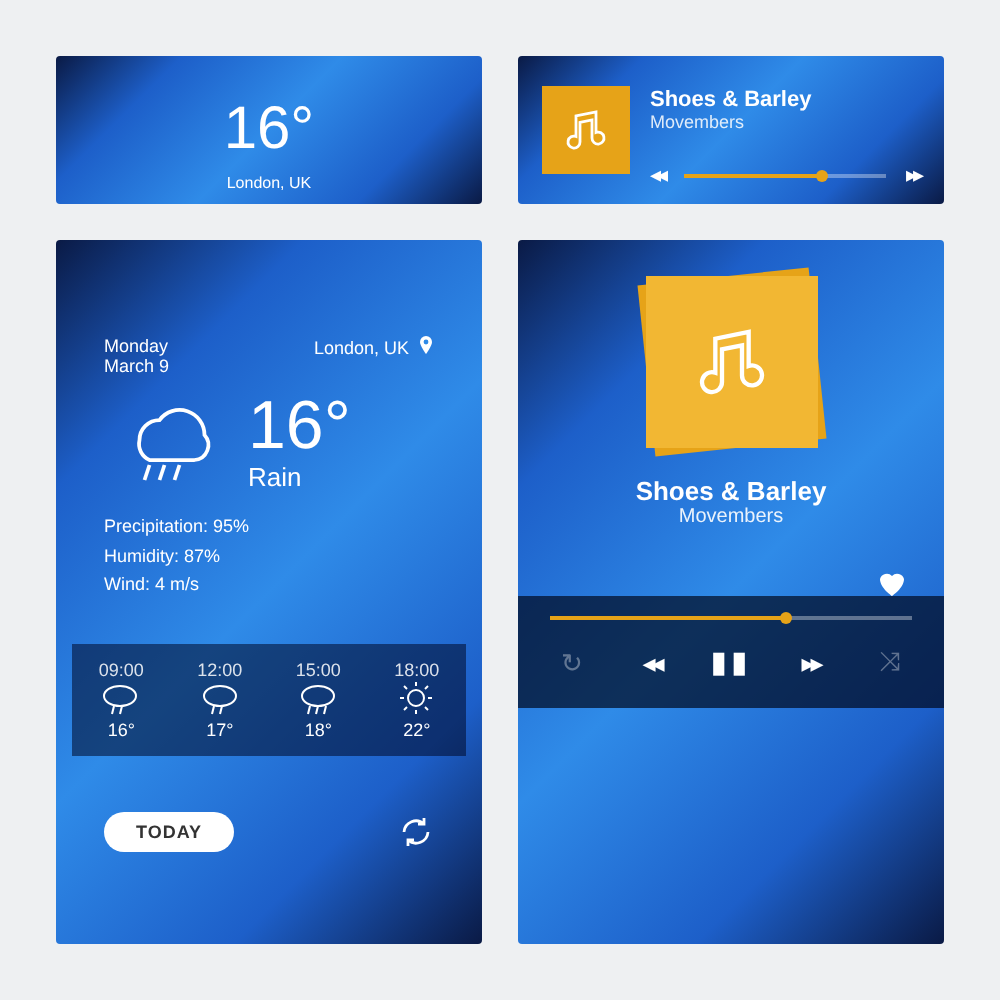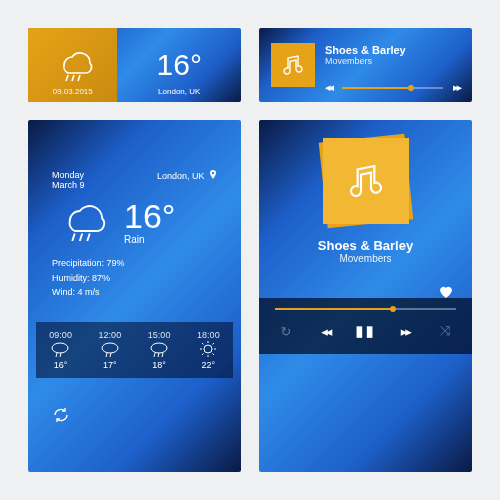--- a/index.html
+++ b/index.html
@@ -36,21 +36,21 @@
   .mini-prev,.mini-next{ font-size:11px; letter-spacing:-2px;}
   .prog { height:2px; background:rgba(255,255,255,.35); position:relative;}
   .prog .fill{ position:absolute; left:0; top:0; height:100%; background:#e6a318;}
   .prog .dot{ position:absolute; top:50%; width:6px; height:6px; border-radius:50%; background:#e6a318; transform:translate(-50%,-50%);}
   
   .w-big { padding:14px 24px 12px; display:flex; flex-direction:column;justify-content:center;}
   .w-big .head { display:flex; justify-content:space-between; font-size:9px; margin-bottom:6px;}
   .w-big .main{ display:flex; align-items:center; gap:14px;}
   .w-big .t-block{ text-align:left;}
   .w-big .bigtemp{ font-size:34px; font-weight:300;}
-  .w-big .cond{ font-size:10px; margin-top:-2px;}
+  .w-big .cond{ font-size:13px; margin-top:-2px;}
   .w-big .stats{ font-size:9px; line-height:1.6; margin:10px 0 6px; }
   .forecast{ background:rgba(0,10,40,.55); display:flex; justify-content:space-around; padding:8px 0; margin:16px -16px;}
   .fc{ text-align:center; font-size:9px;}
   .fc .time{opacity:.85;}
   .fc .t{ margin-top:2px;}
   .btnrow{ display:flex; align-items:center; gap:10px; margin-top:12px; justify-content:space-between;}
   .pill{ background:#fff; color:#333; font-size:9px; font-weight:600; padding:5px 16px; border-radius:12px; letter-spacing:.5px;}
   
   .m-big{ padding:18px 16px 12px; display:flex; flex-direction:column; align-items:center;}
   .m-big .art-lg{ width:86px; height:86px; position:relative;}
@@ -63,29 +63,20 @@
   .times{display:flex; justify-content:space-between; font-size:8px; margin-top:4px;}
   .controls{ display:flex; justify-content:space-between; align-items:center; margin-top:12px; font-size:13px;}
   .controls .c{ width:22px; text-align:center;}
   .dim{ opacity:.35;}
   svg{ display:block;}
 </style>
 </head>
 <body>
 
 <div class="card w-small">
-  <div class="gold">
-    <svg width="46" height="40" viewBox="0 0 46 40">
-      <path d="M14 20 a8 8 0 0 1 8-8 a10 10 0 0 1 18 6 a6 6 0 0 1 -4 10 h-18 a7 7 0 0 1 -4-8z" fill="none" stroke="#fff" stroke-width="1.6"></path>
-      <line x1="18" y1="30" x2="16" y2="36" stroke="#fff" stroke-width="1.6"></line>
-      <line x1="24" y1="30" x2="22" y2="36" stroke="#fff" stroke-width="1.6"></line>
-      <line x1="30" y1="30" x2="28" y2="36" stroke="#fff" stroke-width="1.6"></line>
-    </svg>
-    <div class="date">09.03.2015</div>
-  </div>
   <div class="blue">
     <div class="temp">16°</div>
     <div class="loc">London, UK</div>
   </div>
 </div>
 
 <div class="card m-small">
   <div class="art">
     <svg width="24" height="24" viewBox="0 0 24 24">
         <path d="M9 18a3 3 0 1 1-2-2.8V5l10-2v10.2A3 3 0 1 1 15 16V7l-6 1.2V18z" fill="none" stroke="#fff" stroke-width="1.4"></path>
@@ -126,21 +117,21 @@
       <line x1="18" y1="30" x2="16" y2="36" stroke="#fff" stroke-width="1.5"></line>
       <line x1="24" y1="30" x2="22" y2="36" stroke="#fff" stroke-width="1.5"></line>
       <line x1="30" y1="30" x2="28" y2="36" stroke="#fff" stroke-width="1.5"></line>
     </svg>
     <div class="t-block">
       <div class="bigtemp">16°</div>
       <div class="cond">Rain</div>
     </div>
   </div>
   <div class="stats">
-    <div>Precipitation: 79%</div>
+    <div>Precipitation: 95%</div>
     <div>Humidity: 87%</div>
     <div>Wind: 4 m/s</div>
   </div>
   <div class="forecast">
     <div class="fc">
         <div class="time">09:00</div>
         <svg width="22" height="18" viewBox="0 0 22 18">
           <ellipse cx="11" cy="8" rx="8" ry="5" fill="none" stroke="#fff"></ellipse>
           <line x1="8" y1="13" x2="7" y2="17" stroke="#fff"></line>
           <line x1="12" y1="13" x2="11" y2="17" stroke="#fff"></line>
@@ -178,20 +169,21 @@
             <line x1="5" y1="3" x2="6.5" y2="4.5"></line>
             <line x1="15.5" y1="13.5" x2="17" y2="15"></line>
             <line x1="17" y1="3" x2="15.5" y2="4.5"></line>
             <line x1="6.5" y1="13.5" x2="5" y2="15"></line>
           </g>
         </svg>
         <div class="t">22°</div>
       </div>
   </div>
   <div class="btnrow">
+    <div class="pill">TODAY</div>
     <svg width="18" height="18" viewBox="0 0 18 18">
         <path d="M3 9a6 6 0 0 1 10-4M15 9a6 6 0 0 1-10 4" fill="none" stroke="#fff" stroke-width="1.4"></path>
         <path d="M13 2v3h-3M5 16v-3h3" fill="none" stroke="#fff" stroke-width="1.4"></path>
       </svg>
   </div>
 </div>
 
 <div class="card m-big">
   <div class="art-lg">
     <div class="s1"></div>

